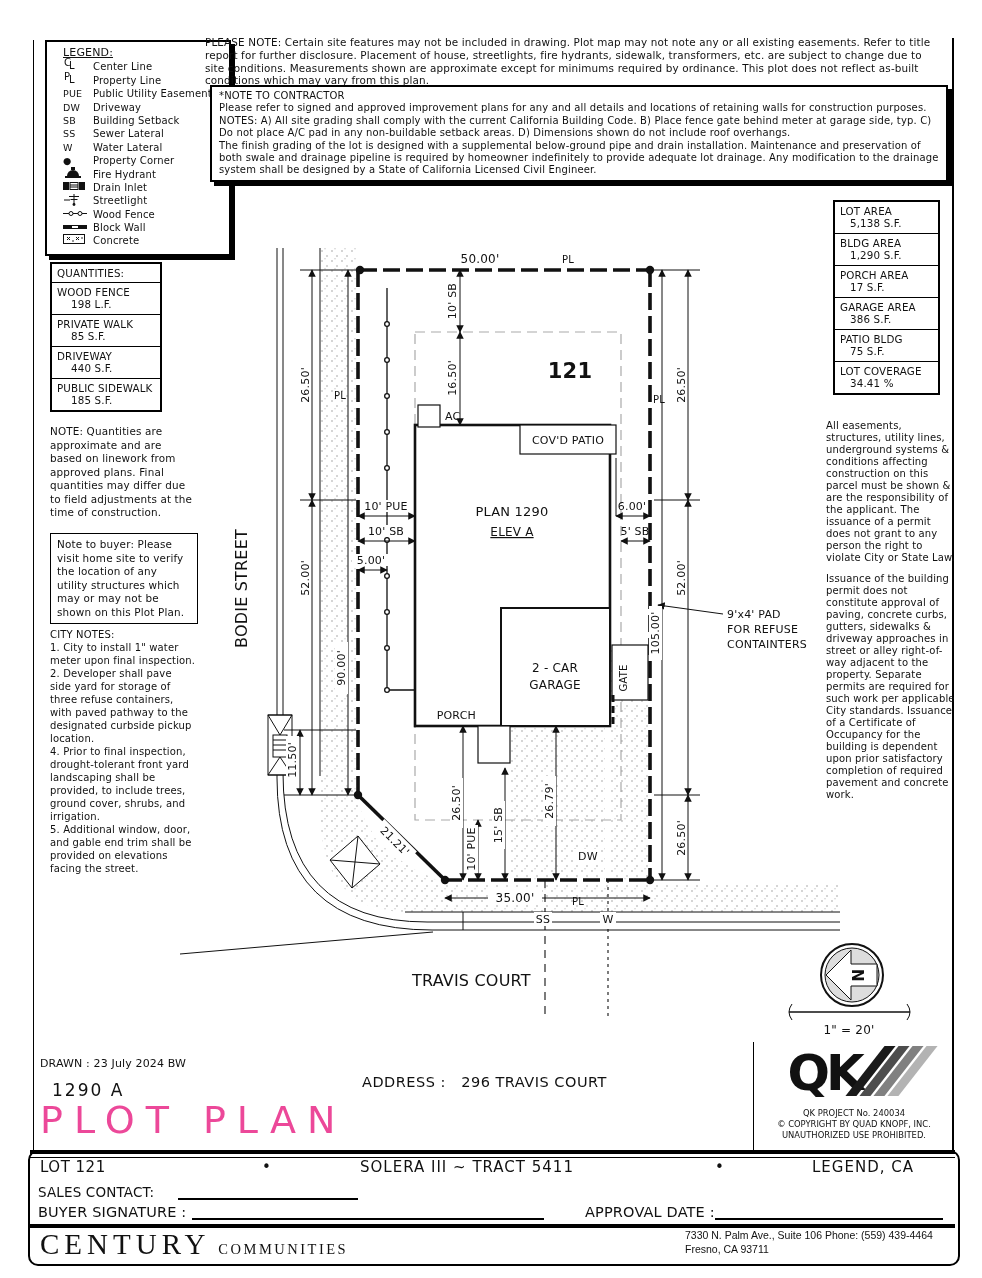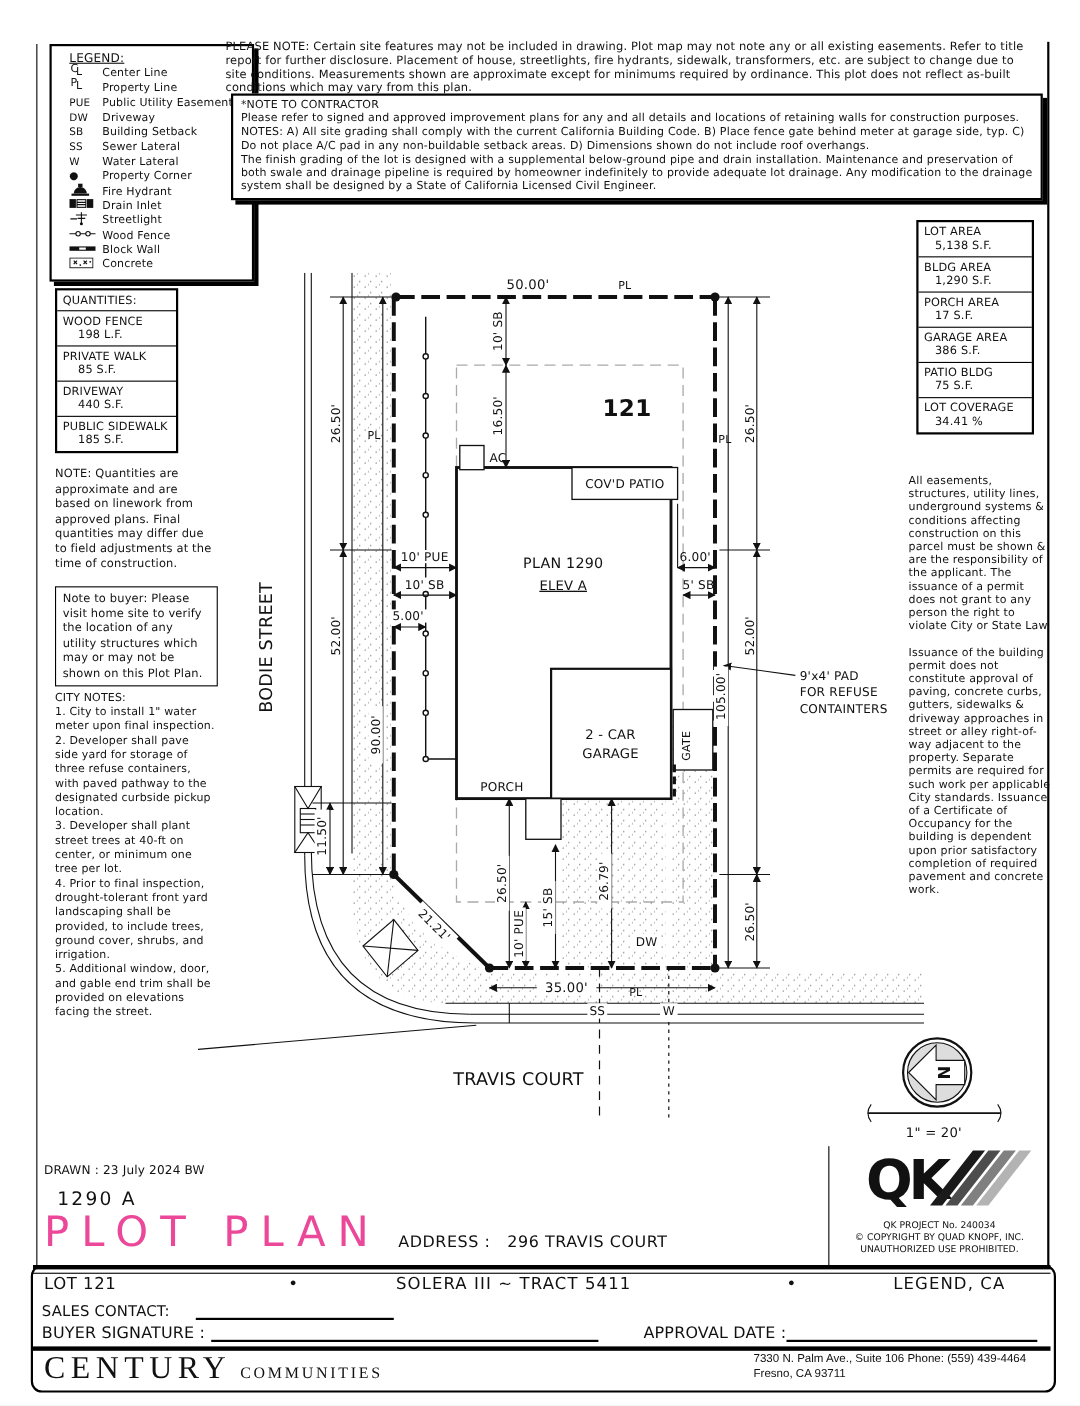--- a/index.html
+++ b/index.html
@@ -26,27 +26,27 @@
   .area-val{padding-left:10px;}
   .qty-table{left:50px;top:262px;width:108px;border:2px solid #000;background:#fff;font-size:10.3px;}
   .qty-head{border-bottom:1.5px solid #000;padding:3px 5px;}
   .qty-row{border-bottom:1.5px solid #000;padding:3px 4px 4px 5px;}
   .qty-row:last-child{border-bottom:none;}
   .qty-val{padding-left:14px;}
   .note-col{font-size:10.4px;line-height:1.3;}
   .buyer-box{left:50px;top:533px;width:134px;border:1.5px solid #000;padding:4px 6px;font-size:10.4px;line-height:1.3;}
   .city-notes{left:50px;top:628px;width:146px;font-size:10px;line-height:1.3;}
   .right-notes{left:826px;top:420px;width:132px;font-size:10px;line-height:1.2;}
-  .right-notes p{margin:12px 0 9px 0;}
+  .right-notes p{margin:0 0 9px 0;}
   .vline{background:#000;}
   
   .drawn{left:40px;top:1057px;font-size:11px;}
   .plan-code{left:52px;top:1080px;font-size:17px;letter-spacing:2px;}
   .big-title{left:40px;top:1098px;font-size:38px;letter-spacing:11px;color:#ec4899;}
-  .addr{left:362px;top:1122px;font-size:14.5px;letter-spacing:.5px;}
+  .addr{left:362px;top:1074px;font-size:14.5px;letter-spacing:.5px;}
   .qk-wrap{left:758px;top:1044px;width:192px;text-align:center;}
   .qk-row{display:flex;align-items:flex-start;justify-content:center;height:64px;}
   .qk-mark{font-size:50px;font-weight:bold;letter-spacing:-4px;line-height:58px;}
   .stripes{display:flex;margin-left:4px;margin-top:2px;}
   .stripe{width:11px;height:50px;margin-right:3px;transform:skewX(-38deg);}
   .qk-small{font-size:8.4px;line-height:11px;}
   .rule{left:30px;background:#000;}
   .lot-row{top:1158px;font-size:15px;letter-spacing:.5px;}
   .sales{left:38px;top:1184px;font-size:13.5px;}
   .sig-label{font-size:14.5px;}
@@ -225,21 +225,20 @@
   </div>
 
   <div class="abs note-col hand" style="left:50px;top:425px;width:146px;">NOTE: Quantities are approximate and are based on linework from approved plans.  Final quantities may differ due to field adjustments at the time of construction.</div>
 
   <div class="abs buyer-box hand">Note to buyer: Please visit home site to verify the location of any utility structures which may or may not be shown on this Plot Plan.</div>
 
   <div class="abs city-notes hand">
     <div>CITY NOTES:</div>
     <div>1. City to install 1" water meter upon final inspection.</div>
     <div>2. Developer shall pave side yard for storage of three refuse containers, with paved pathway to the designated curbside pickup location.</div>
-    <div>3. Developer shall plant street trees at 40-ft on center, or minimum one tree per lot.</div>
     <div>4. Prior to final inspection, drought-tolerant front yard landscaping shall be provided, to include trees, ground cover, shrubs, and irrigation.</div>
     <div>5. Additional window, door, and gable end trim shall be provided on elevations facing the street.</div>
   </div>
 
   <div class="abs right-notes hand">
     <p>All easements, structures, utility lines, underground systems &amp; conditions affecting construction on this parcel must be shown &amp; are the responsibility of the applicant. The issuance of a permit does not grant to any person the right to violate City or State Law.</p>
     <p>Issuance of the building permit does not constitute approval of paving, concrete curbs, gutters, sidewalks &amp; driveway approaches in street or alley right-of-way adjacent to the property. Separate permits are required for such work per applicable City standards. Issuance of a Certificate of Occupancy for the building is dependent upon prior satisfactory completion of required pavement and concrete work.</p>
   </div>
 
   <svg class="abs" style="left:180px;top:248px;" width="745" height="800" viewBox="0 0 745 800">

